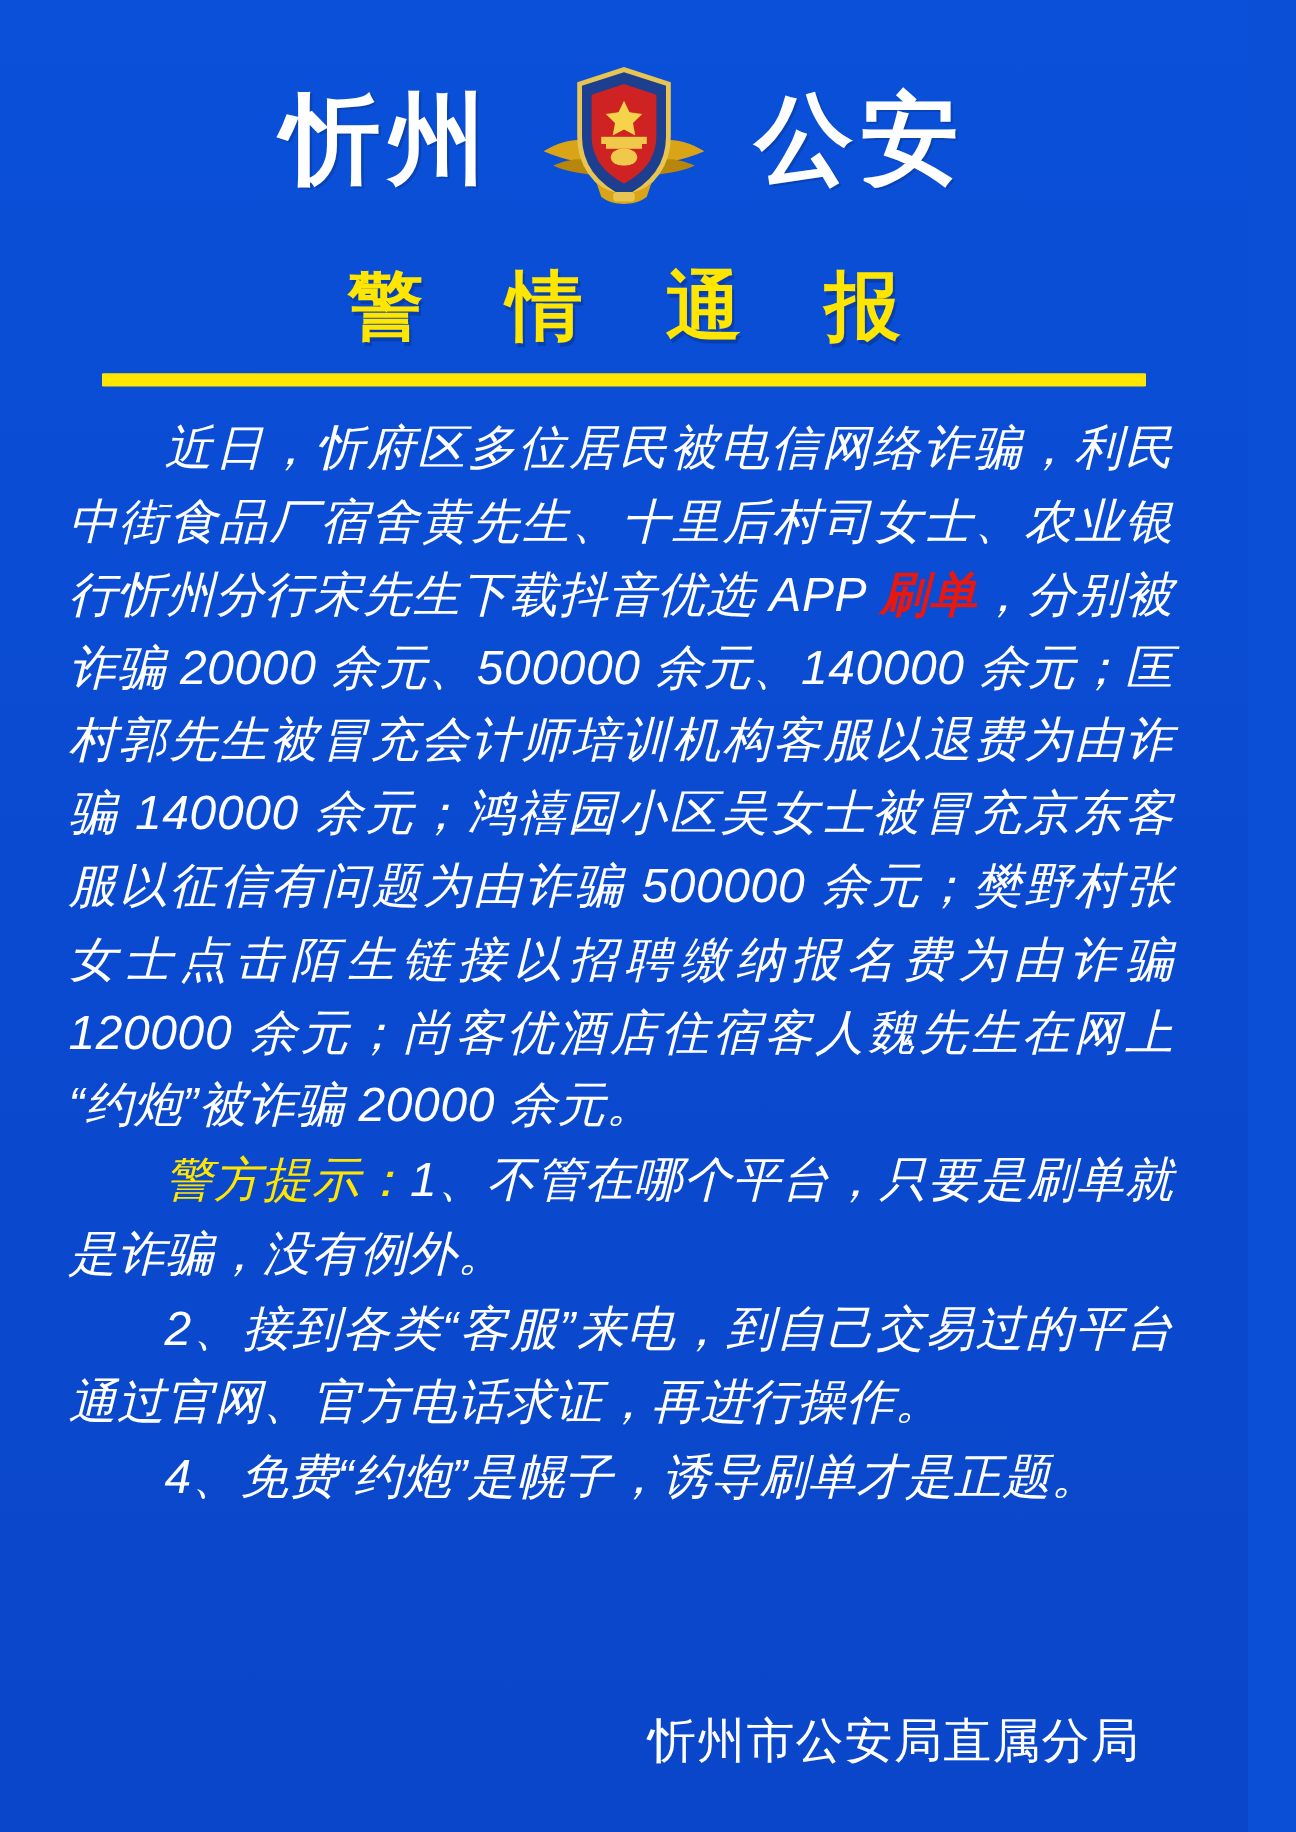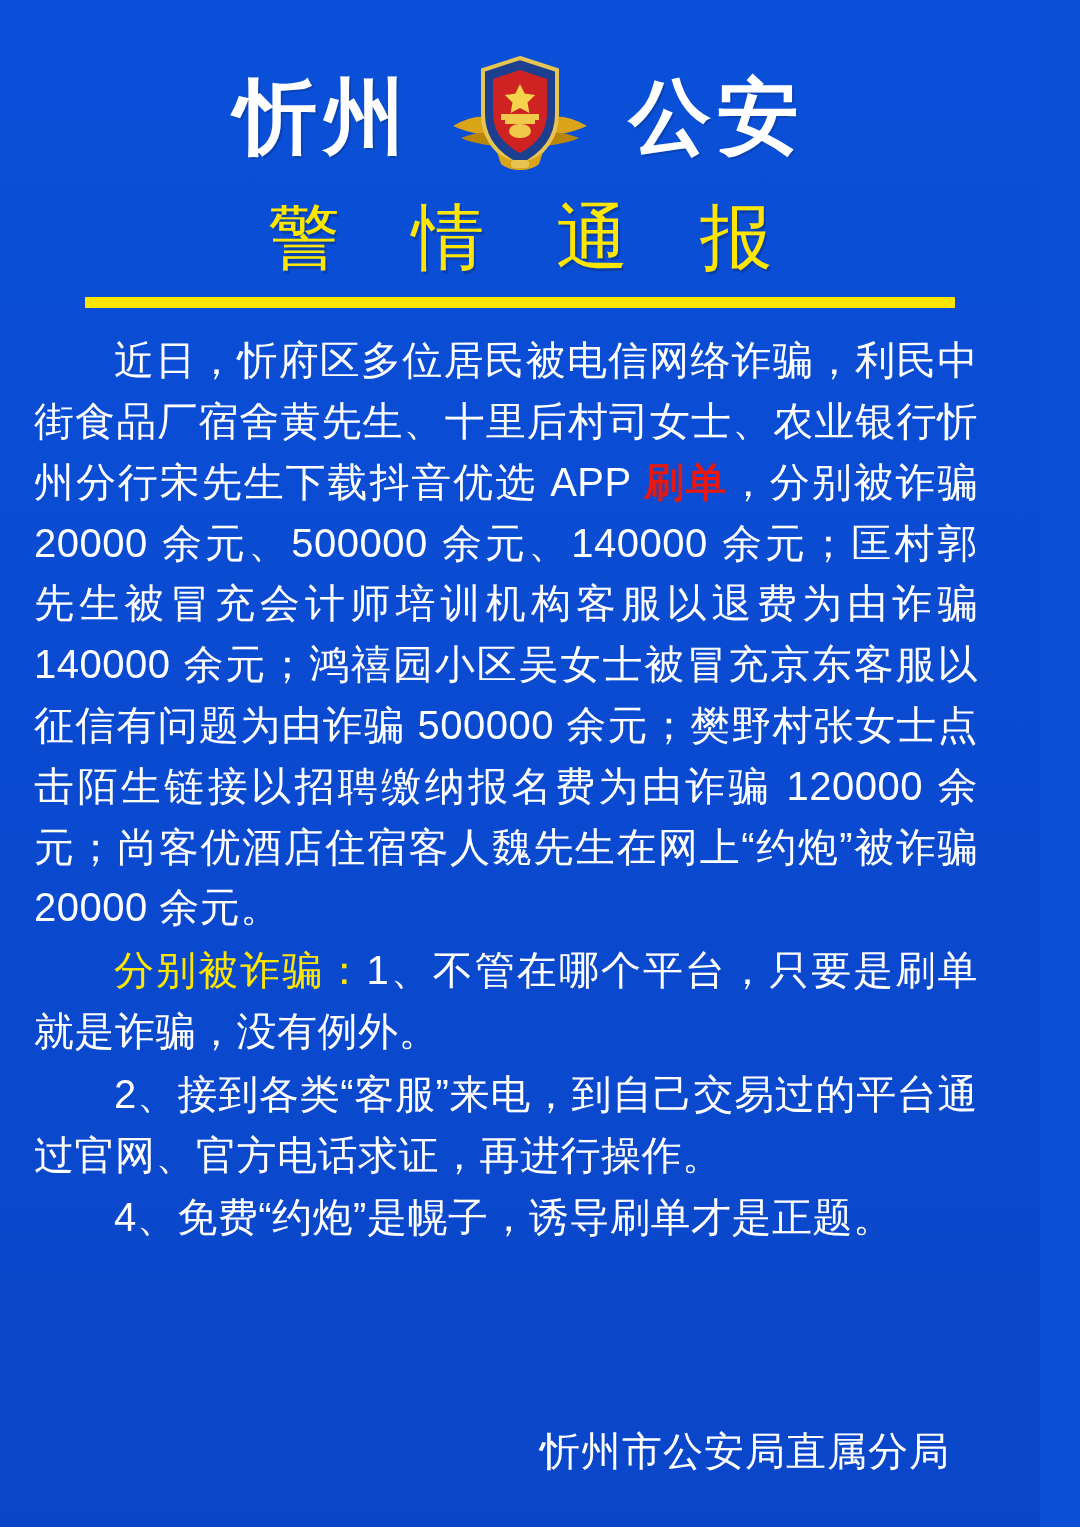--- a/index.html
+++ b/index.html
@@ -47,39 +47,41 @@
     flex: 0 0 auto;
   }
   .emblem svg { display: block; }
 
   .title-line {
     text-align: center;
     margin-top: 16px;
   }
   .main-title {
     color: #ffe600;
-    font-size: 72px;
-    font-weight: normal;
+    font-size: 63px;
+    font-weight: bold;
     letter-spacing: 26px;
     text-indent: 26px;
     line-height: 1.1;
     text-shadow: 2px 3px 0 rgba(0,0,0,0.18);
+    margin-top: 24px;
   }
   .rule {
     width: 870px;
     height: 11px;
     background: #ffe600;
     margin: 20px auto 0 auto;
     border-radius: 1px;
   }
 
   
   .body-wrap {
-    padding: 22px 62px 0 34px;
+    padding: 22px 62px 0 57px;
     flex: 1 1 auto;
+    font-style: italic;
   }
   .para {
     color: #ffffff;
     font-size: 40px;
     line-height: 1.52;
     text-align: justify;
     text-justify: inter-ideograph;
     margin: 0 0 2px 0;
     text-indent: 80px;
     letter-spacing: 0.5px;
@@ -143,21 +145,21 @@
   <div class="title-line">
     <div class="main-title">警 情 通 报</div>
   </div>
 
   <div class="rule"></div>
 
   <div class="body-wrap">
 
     <p class="para"><span>近日，忻府区多位居民被电信网络诈骗，利民中街食品厂宿舍黄先生、十里后村司女士、农业银行忻州分行宋先生下载抖音优选 APP </span><span class="hl-red">刷单</span><span>，分别被诈骗 20000 余元、500000 余元、140000 余元；匡村郭先生被冒充会计师培训机构客服以退费为由诈骗 140000 余元；鸿禧园小区吴女士被冒充京东客服以征信有问题为由诈骗 500000 余元；樊野村张女士点击陌生链接以招聘缴纳报名费为由诈骗 120000 余元；尚客优酒店住宿客人魏先生在网上“约炮”被诈骗 20000 余元。</span></p>
 
-    <p class="para"><span class="hl-yellow">分别被诈骗：</span><span>1、不管在哪个平台，只要是刷单就是诈骗，没有例外。</span></p>
+    <p class="para"><span class="hl-yellow">警方提示：</span><span>1、不管在哪个平台，只要是刷单就是诈骗，没有例外。</span></p>
 
     <p class="para cont">2、接到各类“客服”来电，到自己交易过的平台通过官网、官方电话求证，再进行操作。</p>
 
 
     <p class="para cont">4、免费“约炮”是幌子，诱导刷单才是正题。</p>
 
   </div>
 
   <div class="footer">
     <div class="footer-line">忻州市公安局直属分局</div>

